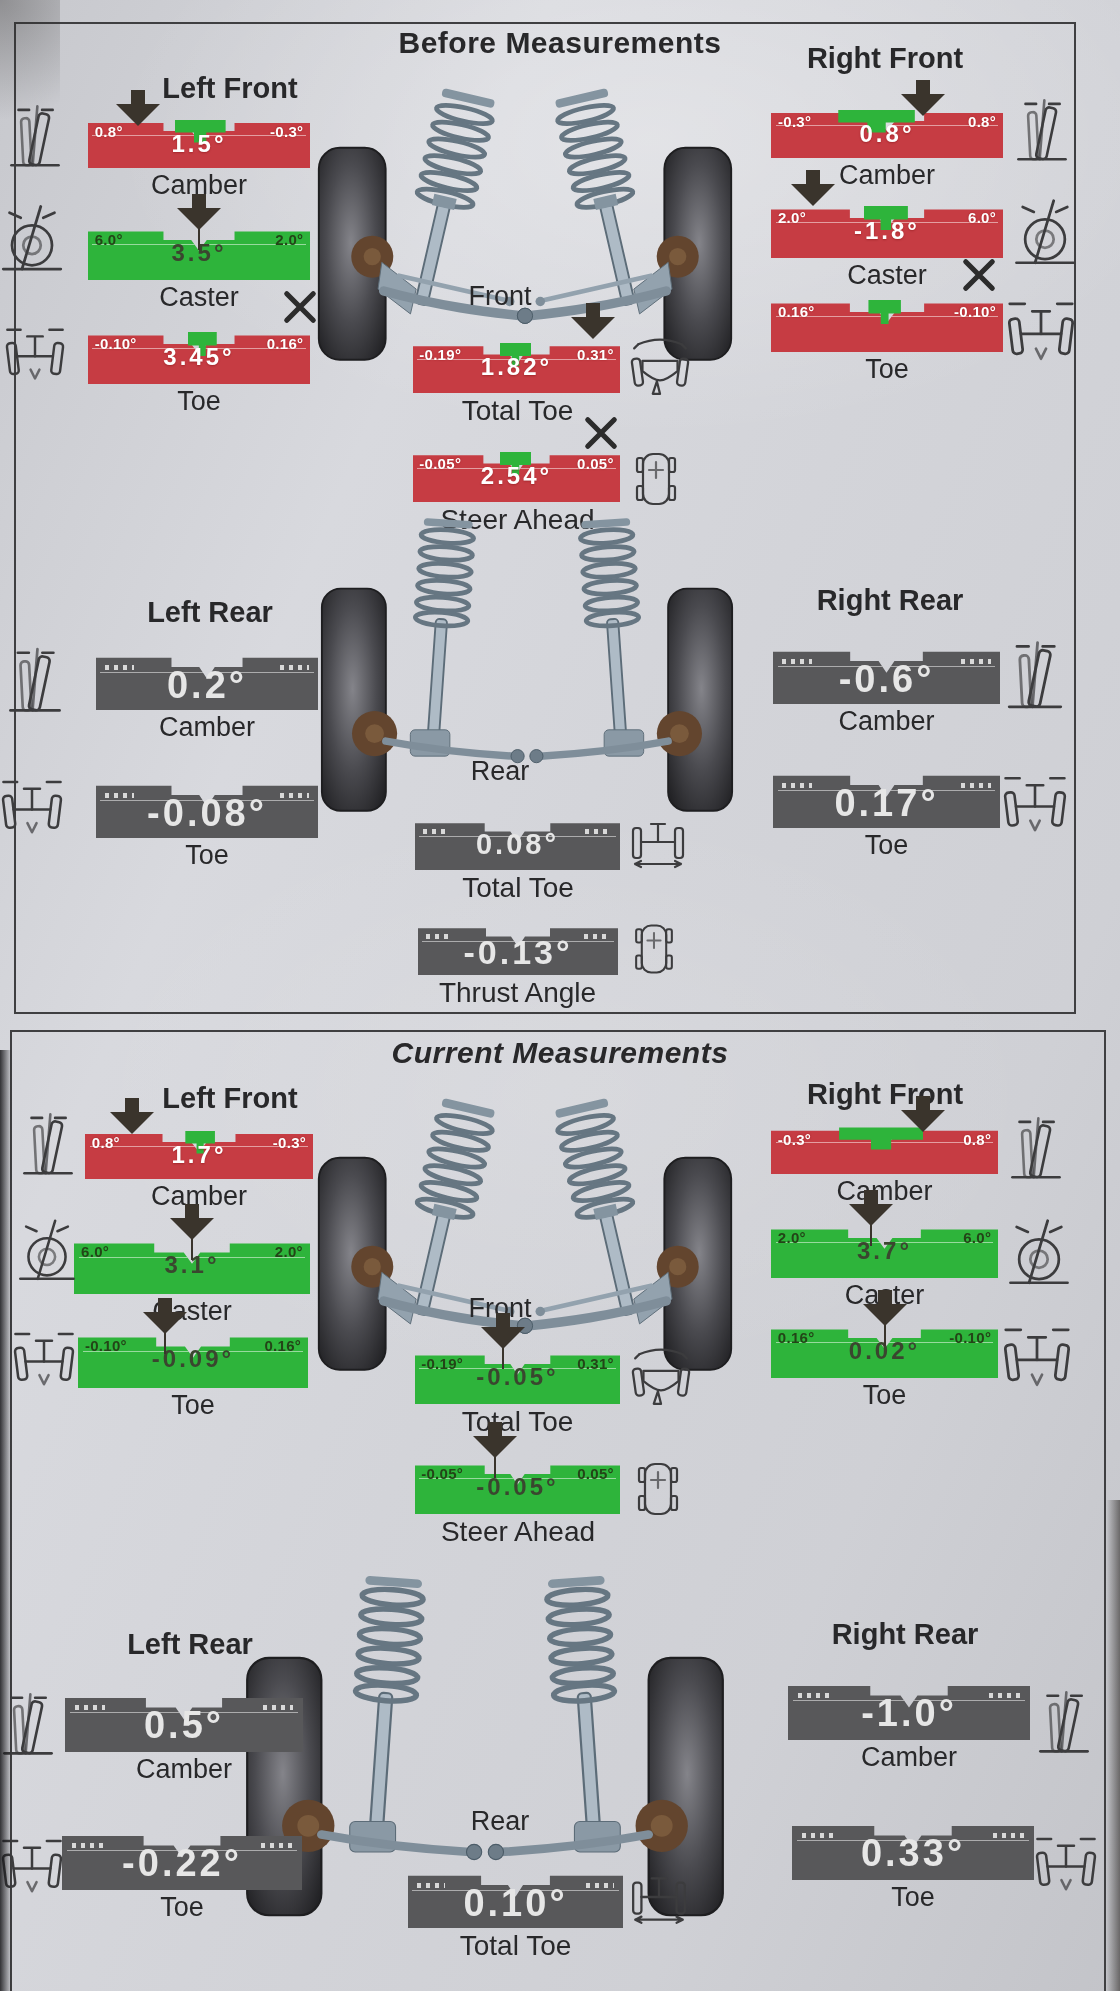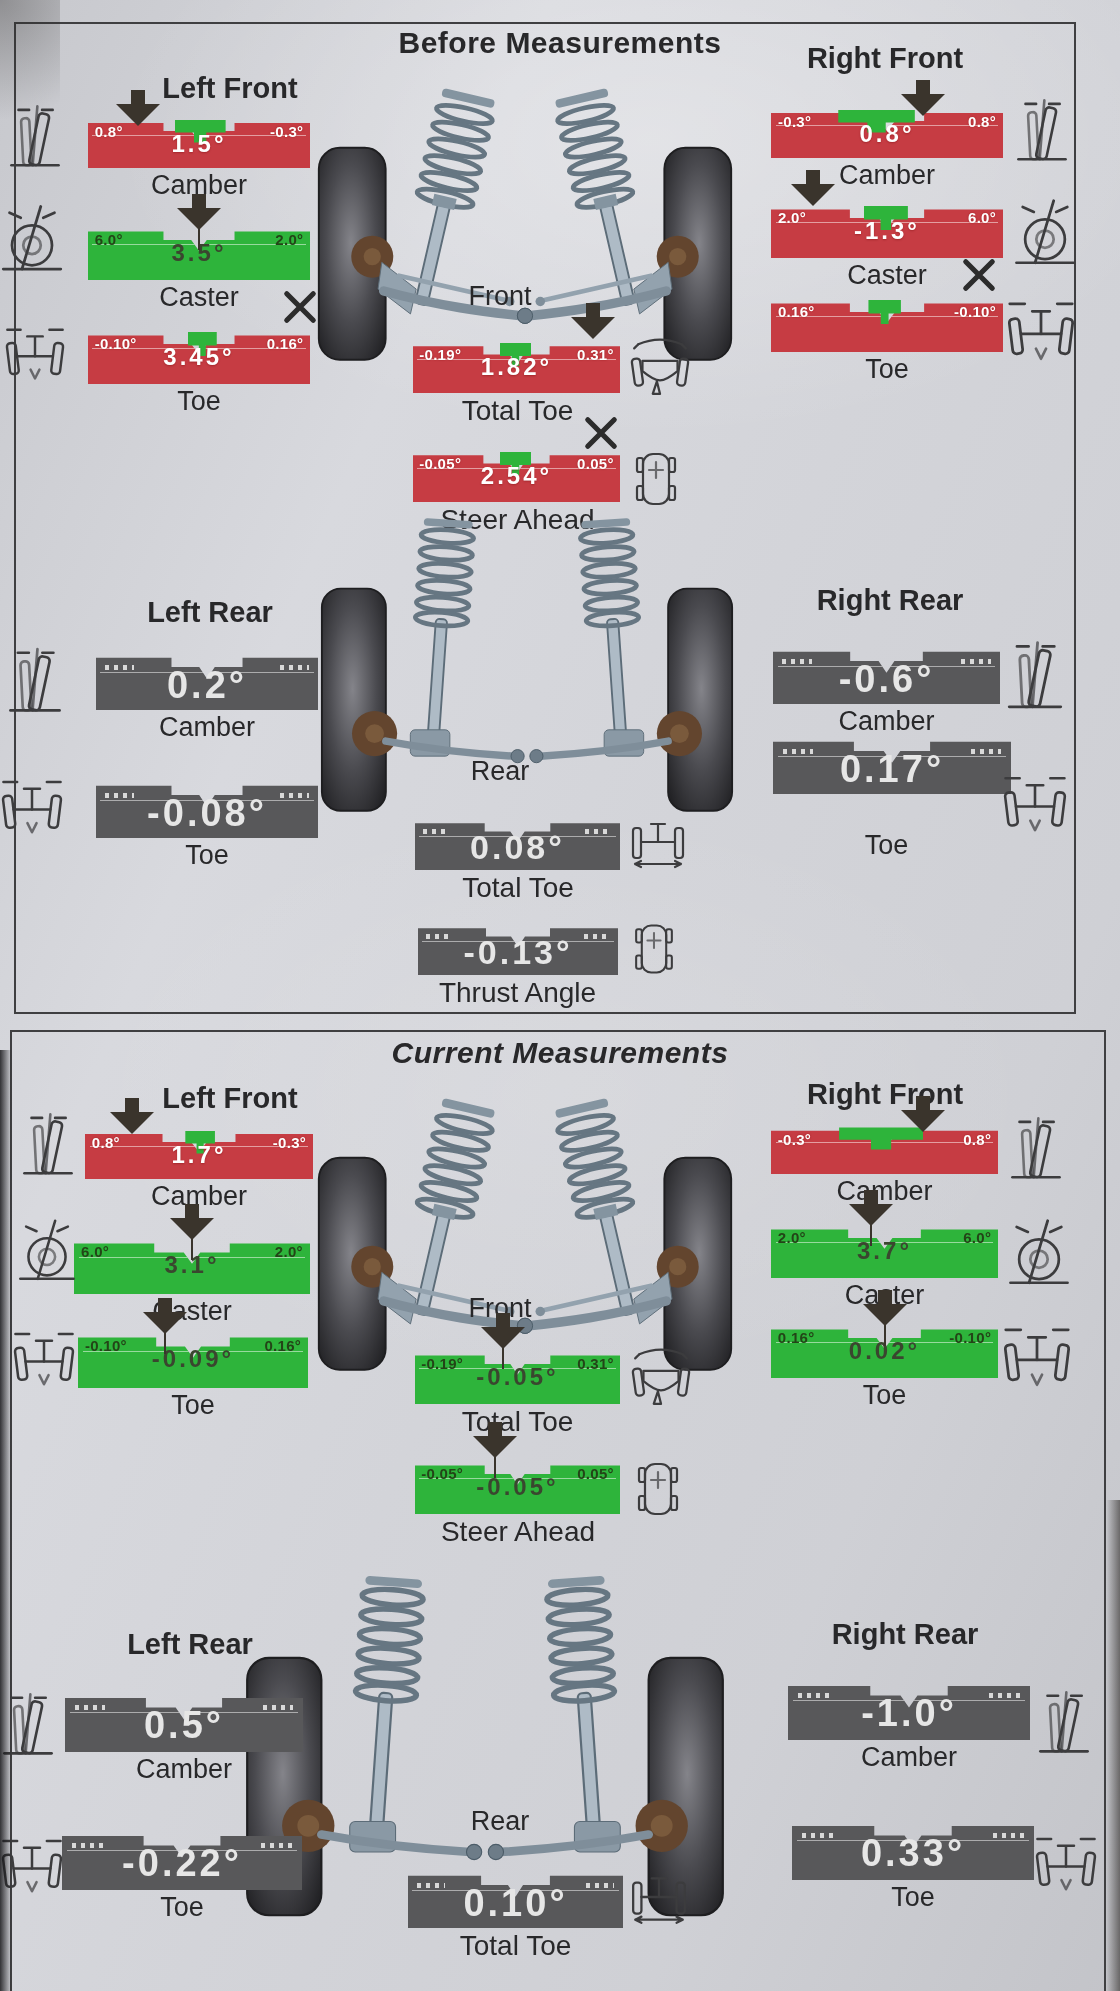--- a/index.html
+++ b/index.html
@@ -236,21 +236,21 @@
 
   <div class="arrow" style="left:791px;top:170px;">
       <i class="stem"></i>
       <i class="head"></i>
     </div>
   <div class="gauge red" style="left:771px;top:204px;width:232px;height:54px;--wl:40%;--ww:19%;">
     <i class="gbody"></i>
       <i class="specwin"></i>
     <span class="rl l">2.0°</span>
     <span class="rl r">6.0°</span>
-    <span class="val">-1.3°</span>
+    <span class="val">-1.8°</span>
   </div>
   <div class="glabel" style="left:771px;top:260px;width:232px;">Caster</div>
 
   <svg class="xmark" style="left:962px;top:258px;" viewBox="0 0 36 36">
       <path d="M4 4 L32 32 M32 4 L4 32"></path>
     </svg>
   <div class="gauge red" style="left:771px;top:298px;width:232px;height:54px;--wl:42%;--ww:14%;">
     <i class="gbody"></i>
       <i class="specwin"></i>
     <span class="rl l">0.16°</span>
@@ -311,34 +311,34 @@
   <div class="glabel" style="left:96px;top:840px;width:222px;">Toe</div>
 
   <div class="heading" style="left:770px;top:584px;width:240px;">Right Rear</div>
   <div class="gauge gray" style="left:773px;top:646px;width:227px;height:58px;">
     <i class="gbody"></i>
       <span class="dots l"></span>
       <span class="dots r"></span>
     <span class="val">-0.6°</span>
   </div>
   <div class="glabel" style="left:773px;top:706px;width:227px;">Camber</div>
-  <div class="gauge gray" style="left:773px;top:736px;width:227px;height:58px;padding-left:11px;">
+  <div class="gauge gray" style="left:773px;top:770px;width:227px;height:58px;">
     <i class="gbody"></i>
       <span class="dots l"></span>
       <span class="dots r"></span>
     <span class="val">0.17°</span>
   </div>
   <div class="glabel" style="left:773px;top:830px;width:227px;">Toe</div>
 
   <div class="glabel" style="left:430px;top:756px;width:140px;">Rear</div>
   <div class="gauge gray" style="left:415px;top:818px;width:205px;height:52px;">
     <i class="gbody"></i>
       <span class="dots l"></span>
       <span class="dots r"></span>
-    <span class="val" style="font-size:34px;">0.08°</span>
+    <span class="val" style="font-size:29px;">0.08°</span>
   </div>
   <div class="glabel" style="left:398px;top:872px;width:240px;font-size:28px;">Total Toe</div>
   <svg class="icon" style="left:627px;top:812px;width:62px;height:60px;" viewBox="0 0 58 60">
       <use href="#i-axletop"></use>
     </svg>
 
   <div class="gauge gray" style="left:418px;top:923px;width:200px;height:52px;">
     <i class="gbody"></i>
       <span class="dots l"></span>
       <span class="dots r"></span>

